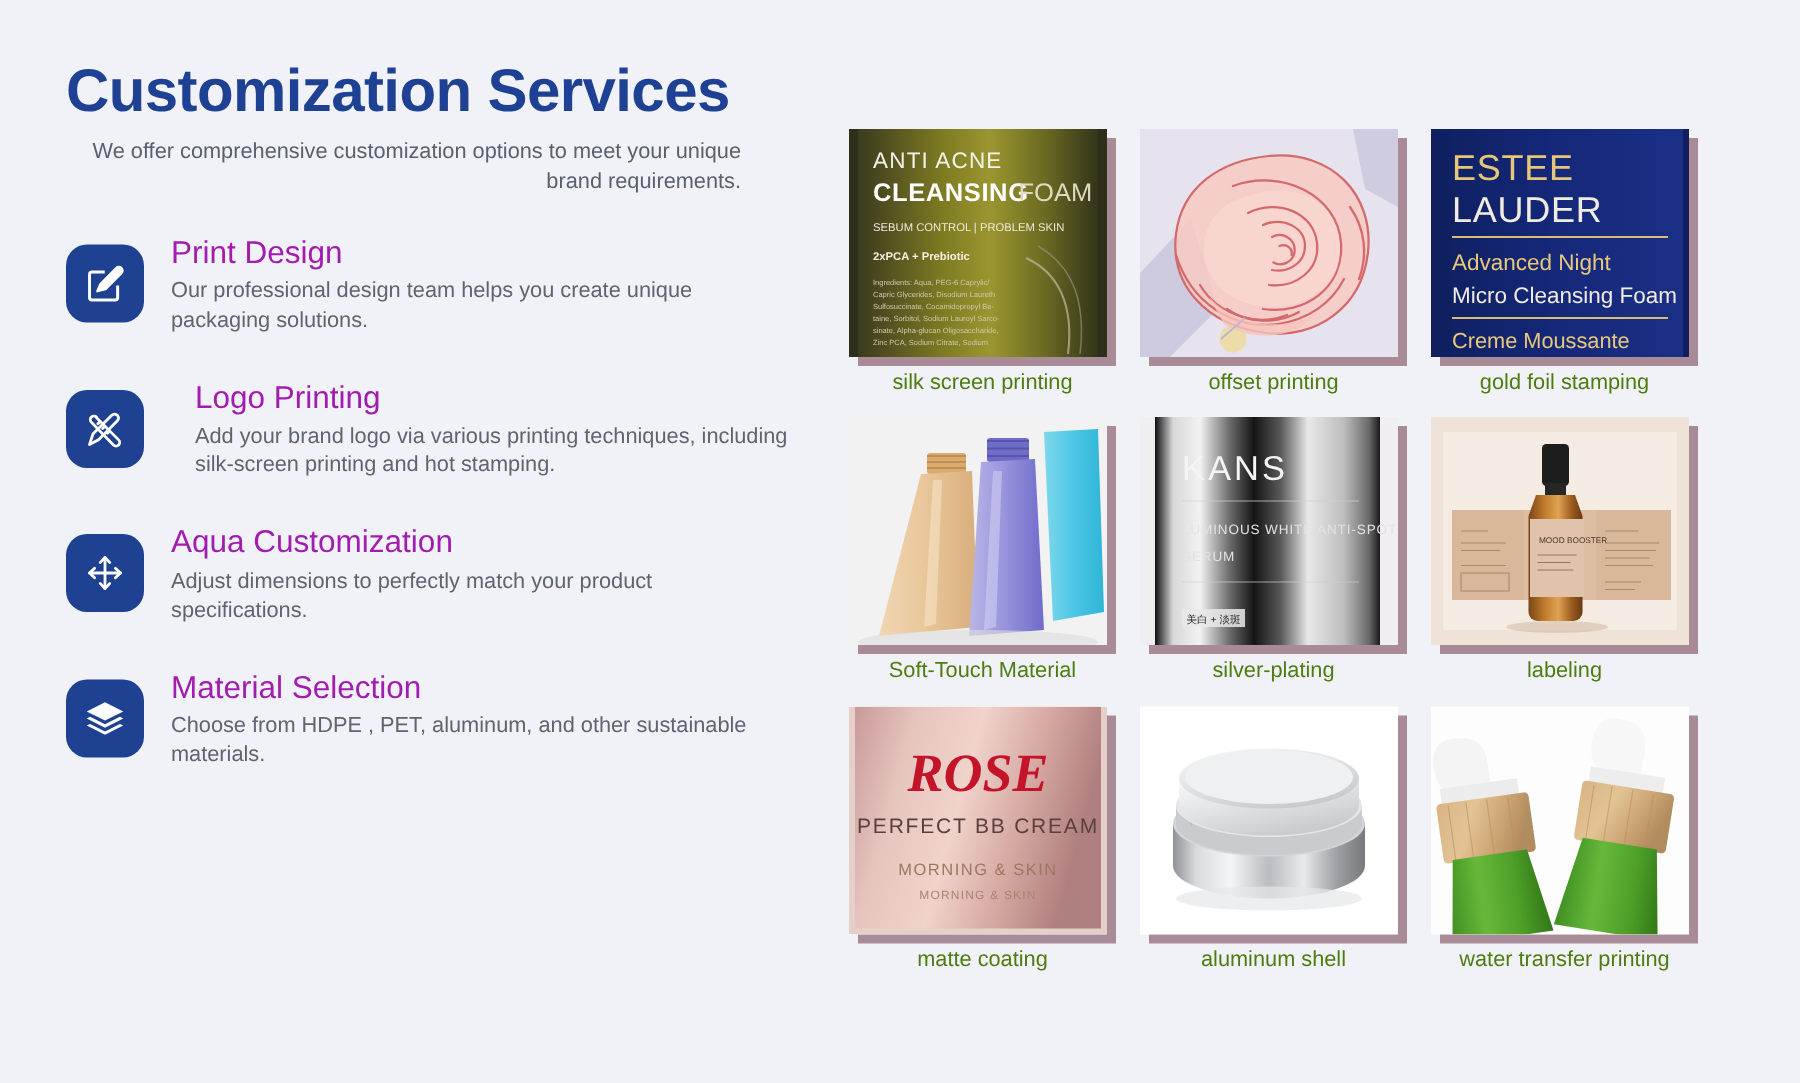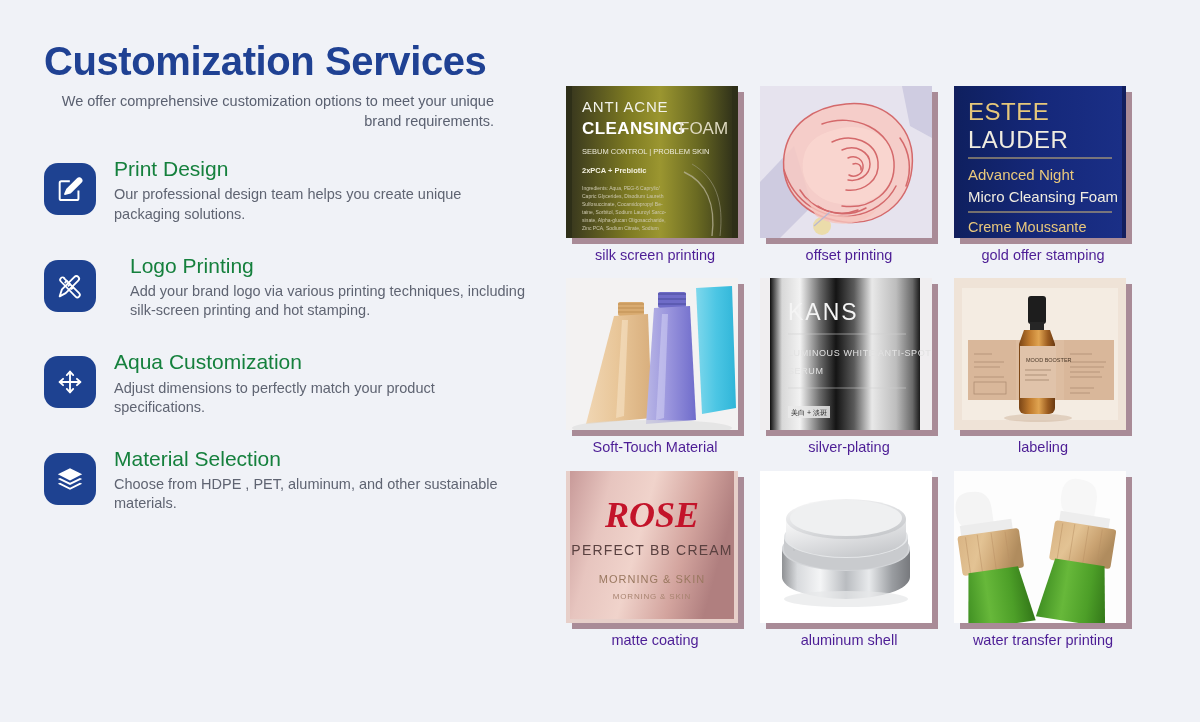--- a/index.html
+++ b/index.html
@@ -26,21 +26,21 @@
   .feature{position:relative;display:flex;align-items:flex-start;margin-bottom:24px;}
   .feature-icon{
     width:52px;height:52px;flex:0 0 52px;
     border-radius:14px;background:#1e4291;
     display:flex;align-items:center;justify-content:center;
     margin-top:6px;
   }
   .feature-icon svg{display:block;}
   .feature-body{margin-left:18px;padding-top:0;}
   .feature-title{
-    font-size:21px;color:#15803d;font-weight:normal;
+    font-size:21px;color:#a21caf;font-weight:normal;
     margin:0 0 5px 0;line-height:1.1;
   }
   .feature-desc{
     font-size:14.5px;color:#5f6472;line-height:1.33;margin:0;max-width:400px;
   }
 
   
   .feature.f0{margin-bottom:30px;}
   .feature.f1{margin-bottom:30px;gap:16px;}
   .feature.f2{margin-bottom:30px;}
@@ -63,21 +63,21 @@
     width:172px;height:152px;
     background:#a98b97;
   }
   .thumb{
     position:absolute;left:0;top:0;
     width:172px;height:152px;
     overflow:hidden;background:#fff;
   }
   .thumb svg{display:block;width:172px;height:152px;}
   .caption{
-    text-align:center;font-size:14.5px;color:#4c1d95;
+    text-align:center;font-size:14.5px;color:#4d7c0f;
     margin-top:9px;line-height:1.2;
   }
 </style>
 </head>
 <body>
 
 <div class="page">
 
   <div class="left">
 
@@ -234,21 +234,21 @@
             <text x="14" y="62" font-family="Liberation Sans, sans-serif" font-size="24" fill="#f0ece0" letter-spacing="0.5">LAUDER</text>
             <line x1="14" y1="72" x2="158" y2="72" stroke="#d9bd74" stroke-width="1.2"></line>
             <text x="14" y="94" font-family="Liberation Sans, sans-serif" font-size="15" fill="#e9c87c">Advanced Night</text>
             <text x="14" y="116" font-family="Liberation Sans, sans-serif" font-size="15" fill="#f0ece0">Micro Cleansing Foam</text>
             <line x1="14" y1="126" x2="158" y2="126" stroke="#d9bd74" stroke-width="1.2"></line>
             <text x="14" y="146" font-family="Liberation Sans, sans-serif" font-size="14.5" fill="#e9c87c">Creme Moussante</text>
             <text x="14" y="166" font-family="Liberation Sans, sans-serif" font-size="14.5" fill="#e9c87c">Nettoyante</text>
           </svg>
         </div>
       </div>
-      <div class="caption">gold offer stamping</div>
+      <div class="caption">gold foil stamping</div>
     </div>
 
     <div class="tile">
       <div class="thumb-wrap">
         <div class="thumb-frame"></div>
         <div class="thumb">
           <svg viewBox="0 0 172 152">
             <defs>
               <linearGradient id="tan" x1="0" y1="0" x2="1" y2="0">
                 <stop offset="0" stop-color="#f0d6b3"></stop>

